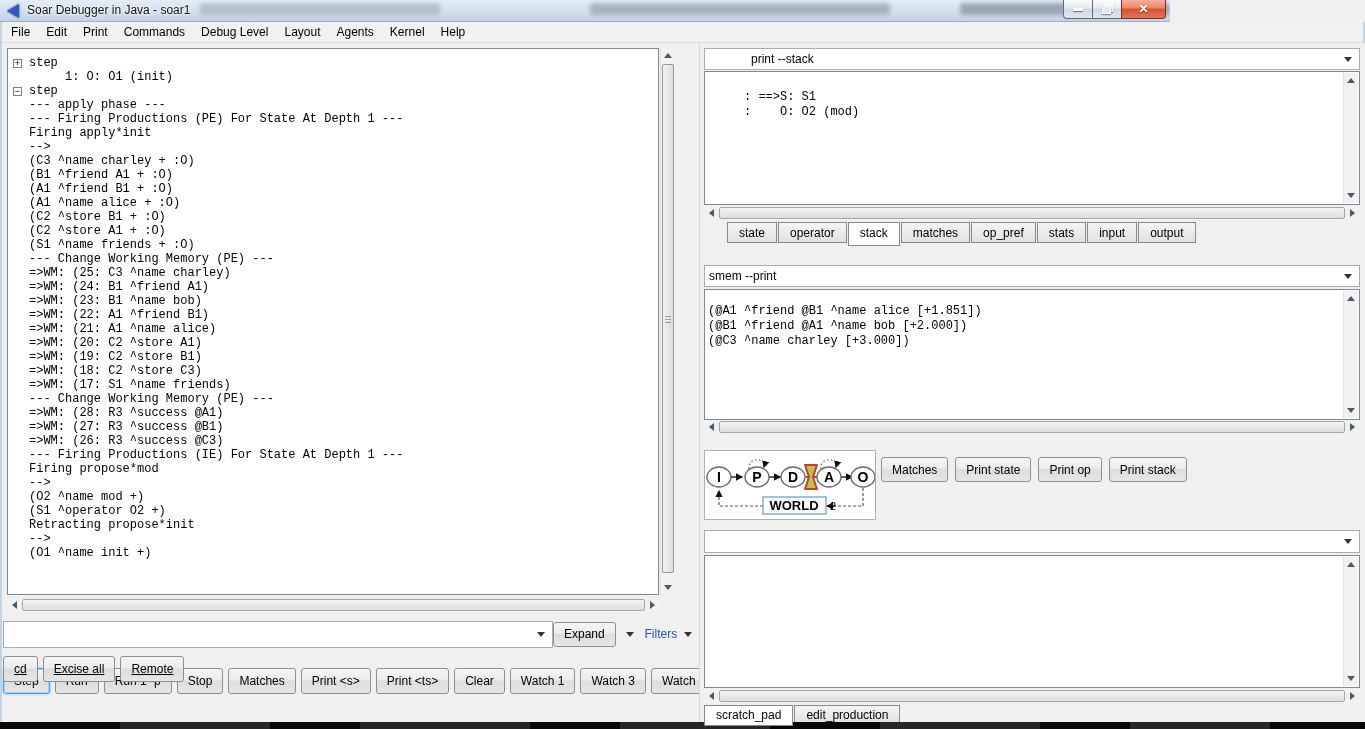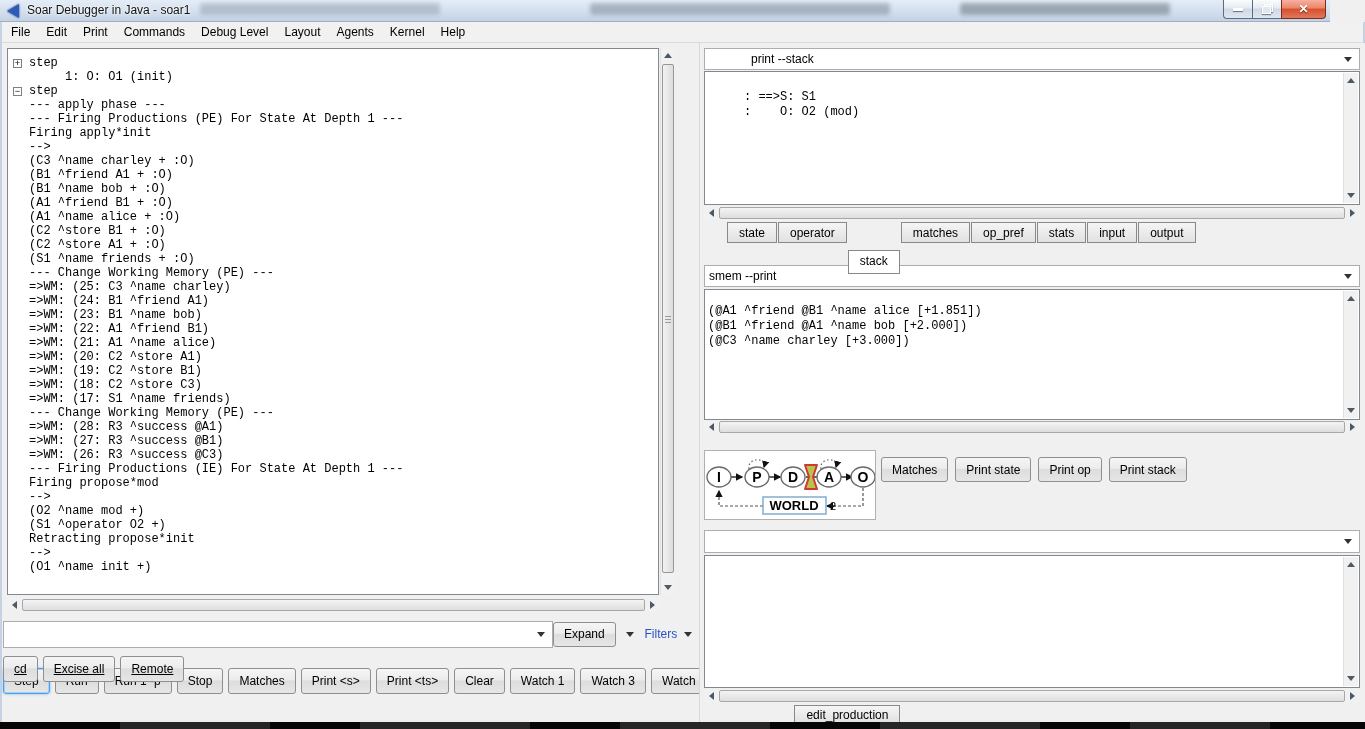--- a/index.html
+++ b/index.html
@@ -4,21 +4,21 @@
 <style>
   * { margin:0; padding:0; box-sizing:border-box; }
   html,body { width:1365px; height:729px; }
   body {
     position:relative; overflow:hidden;
     background:#f0f0f0;
     font-family:"Liberation Sans", sans-serif; font-size:12px; color:#000;
   }
   
   .titlebar {
-    position:absolute; left:0; top:0; width:1330px; height:22px;
+    position:absolute; left:0; top:0; width:1170px; height:22px;
     background:linear-gradient(180deg,#e4edf7 0%,#d3dfee 55%,#c2d2e4 100%);
     border-bottom:1px solid #9fb0c2; overflow:hidden;
   }
   .tb-blob { position:absolute; top:3px; height:12px; border-radius:3px; filter:blur(2px); opacity:.45; background:#8b97a6; }
   .tb-blob.b1{ left:200px; width:240px; }
   .tb-blob.b2{ left:590px; width:300px; background:#6f7b88; }
   .tb-blob.b3{ left:960px; width:210px; background:#55606c; }
   .app-icon {
     position:absolute; left:7px; top:4px; width:0; height:0;
     border-right:12px solid #2f5bb7; border-top:7px solid transparent; border-bottom:7px solid transparent;
@@ -65,21 +65,21 @@
     height:26px; padding:0 10px; white-space:nowrap;
     background:linear-gradient(180deg,#f5f5f5,#ececec 45%,#dddddd 50%,#e6e6e6);
     border:1px solid #8e8f8f; border-radius:3px; font-size:12px; cursor:default;
   }
   .btn.focused { border-color:#4f9de8; box-shadow:0 0 0 1px #a8d0f2 inset, 0 0 3px #7db9ef; }
   .tabs { position:absolute; display:flex; align-items:flex-start; }
   .tab {
     height:21px; line-height:20px; padding:0 11px; margin-right:1px; white-space:nowrap;
     background:linear-gradient(180deg,#f5f5f5,#e1e1e1); border:1px solid #898989; cursor:default;
   }
-  .tab.selected { background:#fff; height:24px; position:relative; z-index:2;margin-top:28px; }
+  .tab.selected { background:#fff; height:24px; position:relative; z-index:2; }
   .tabs.bottom .tab { height:19px; line-height:18px; }
   .tabs.bottom .tab.selected { height:21px; background:#fff; }
   
   .vscroll { position:absolute; width:15px; background:#f1f1f1; border-left:1px solid #e3e3e3; }
   .hscroll { position:absolute; height:14px; background:#f1f1f1; display:flex; align-items:center; }
   .sb-btn { width:15px; height:14px; display:flex; align-items:center; justify-content:center; flex:0 0 auto; }
   .vscroll .sb-btn { position:absolute; left:0; width:14px; height:15px; }
   .vscroll .sb-up { top:0; } .vscroll .sb-down { bottom:0; }
   .vthumb {
     position:absolute; left:1px; width:12px;
@@ -190,23 +190,20 @@
       <div class="tree-row">
         <span class="toggle"></span><span class="tree-text">--&gt;</span>
       </div>
       <div class="tree-row">
         <span class="toggle"></span><span class="tree-text">(C3 ^name charley + :O)</span>
       </div>
       <div class="tree-row">
         <span class="toggle"></span><span class="tree-text">(B1 ^friend A1 + :O)</span>
       </div>
       <div class="tree-row">
-        <span class="toggle"></span><span class="tree-text">(B1 ^name bob + :O)</span>
-      </div>
-      <div class="tree-row">
         <span class="toggle"></span><span class="tree-text">(A1 ^friend B1 + :O)</span>
       </div>
       <div class="tree-row">
         <span class="toggle"></span><span class="tree-text">(A1 ^name alice + :O)</span>
       </div>
       <div class="tree-row">
         <span class="toggle"></span><span class="tree-text">(C2 ^store B1 + :O)</span>
       </div>
       <div class="tree-row">
         <span class="toggle"></span><span class="tree-text">(C2 ^store A1 + :O)</span>

